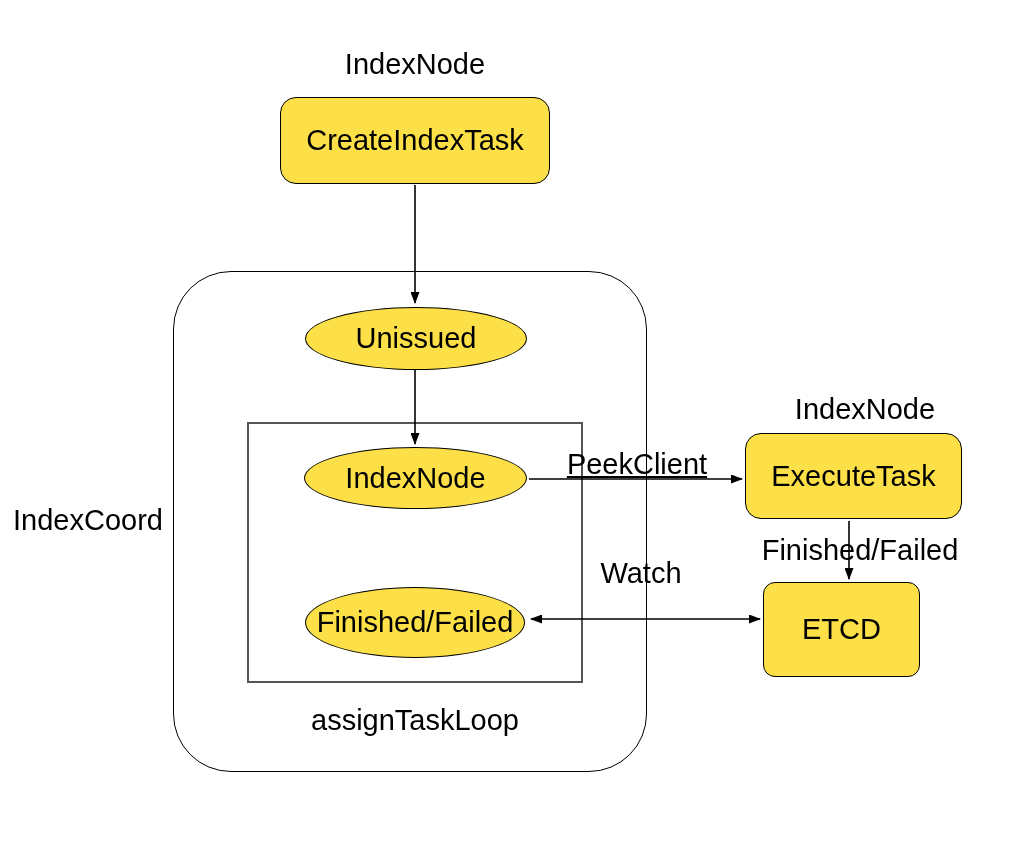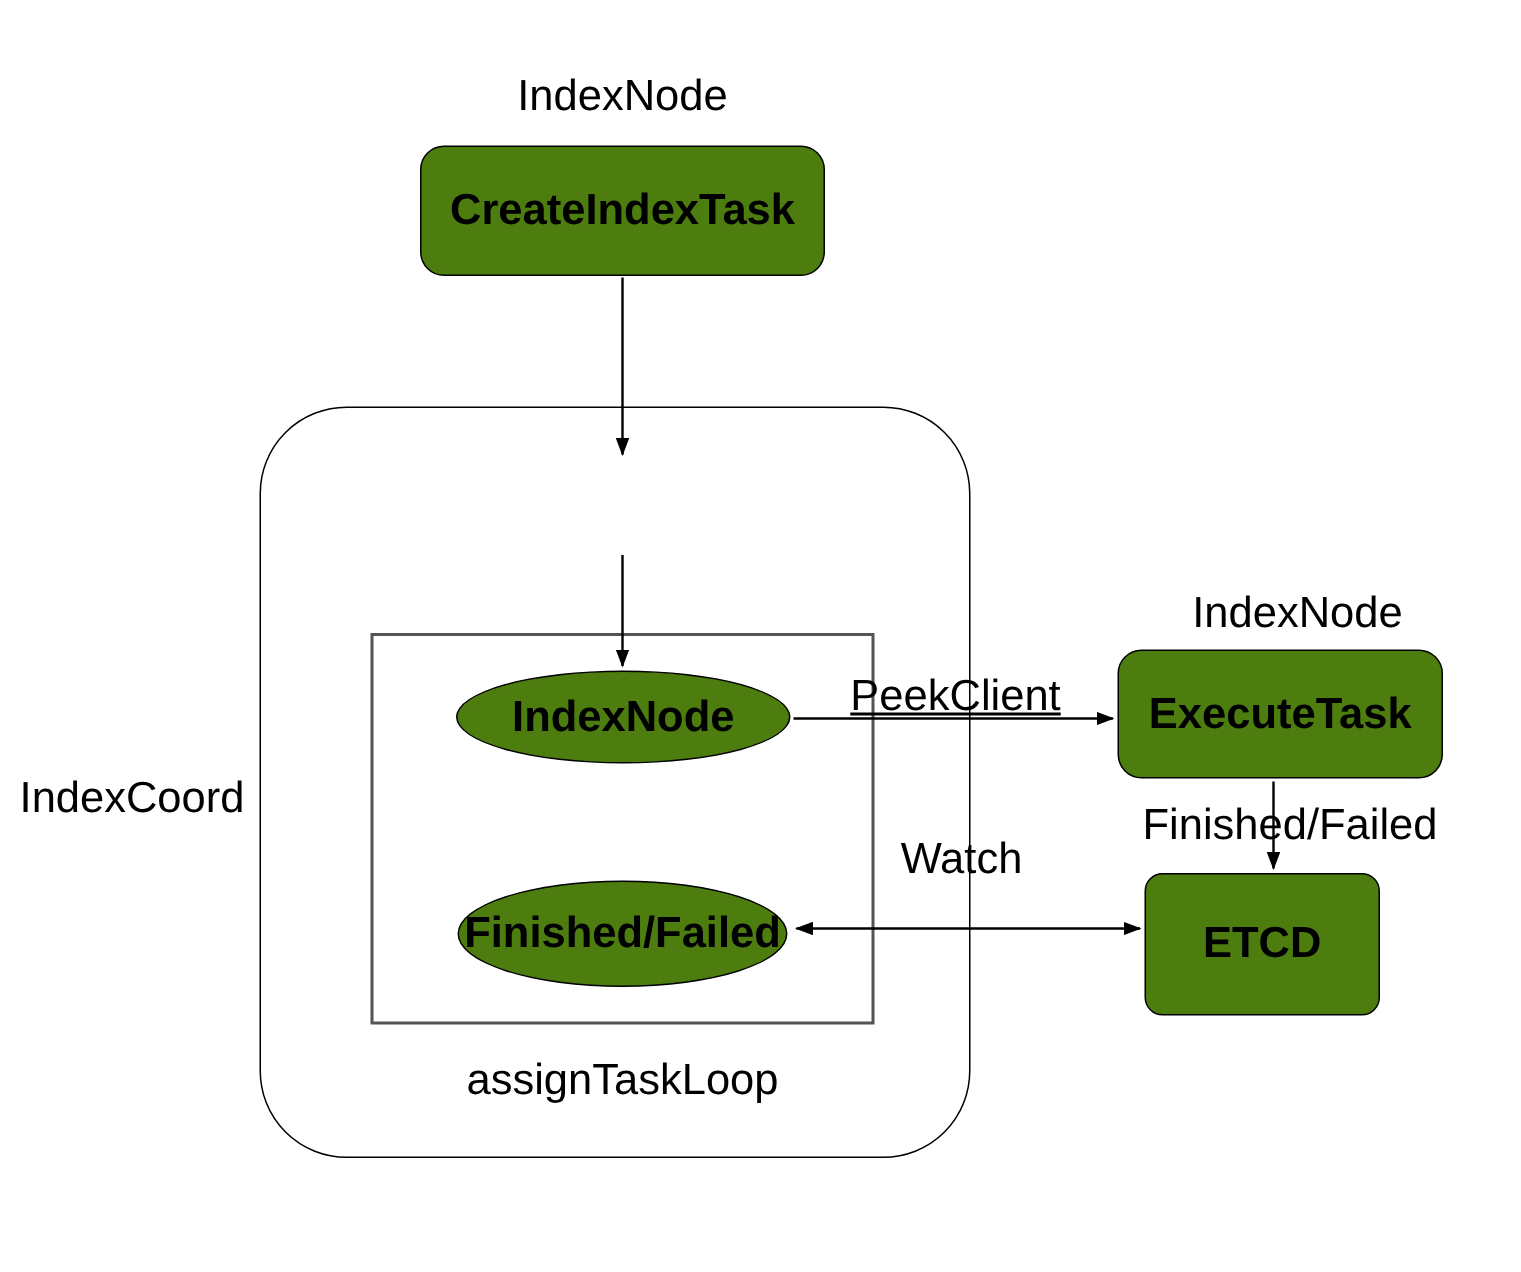--- a/index.html
+++ b/index.html
@@ -25,24 +25,23 @@
     line-height: 32px;
     text-align: center;
     white-space: nowrap;
     color: #000000;
   }
   .node {
     display: flex;
     align-items: center;
     justify-content: center;
     font-size: 29px;
-    background: #4d7c0f;
+    background: #fde047;
     border: 1.5px solid #000000;
     white-space: nowrap;
-    font-weight: bold;
   }
   .rounded-box { border-radius: 16px; }
   .ellipse     { border-radius: 50%; }
 
   .outer-container {
     border: 1.5px solid #000000;
     border-radius: 58px;
     background: transparent;
   }
   .inner-loop {
@@ -62,21 +61,21 @@
   #etcd              { left: 763px; top: 582px; width: 157px; height: 95px; border-radius: 12px; }
   #unissued          { left: 305px; top: 307px; width: 222px; height: 63px; }
   #in-progress       { left: 304px; top: 447px; width: 223px; height: 62px; }
   #finished-failed   { left: 305px; top: 587px; width: 220px; height: 71px; }
 
   #outer-container   { left: 173px; top: 271px; width: 474px; height: 501px; }
   #inner-loop        { left: 247px; top: 422px; width: 336px; height: 261px; }
 
   
   #label-root-coord       { left: 265px; top: 48px;  width: 300px; }
-  #label-index-coord      { left: 0px;   top: 516px; width: 176px; }
+  #label-index-coord      { left: 0px;   top: 504px; width: 176px; }
   #label-index-node       { left: 765px; top: 393px; width: 200px; }
   #label-assign-task-loop { left: 265px; top: 704px; width: 300px; }
   #label-peek-client      { left: 537px; top: 448px; width: 200px; text-decoration: underline; }
   #label-finished-failed  { left: 759px; top: 534px; width: 202px; }
   #label-watch            { left: 566px; top: 557px; width: 150px; }
 </style>
 </head>
 <body>
 
 <div class="canvas">
@@ -92,20 +91,21 @@
     </defs>
     <line x1="415" y1="185" x2="415" y2="303" stroke="#000000" stroke-width="1.6" marker-end="url(#arrow)"></line>
     <line x1="415" y1="370" x2="415" y2="444" stroke="#000000" stroke-width="1.6" marker-end="url(#arrow)"></line>
     <line x1="529" y1="479" x2="742" y2="479" stroke="#000000" stroke-width="1.6" marker-end="url(#arrow)"></line>
     <line x1="849" y1="521" x2="849" y2="579" stroke="#000000" stroke-width="1.6" marker-end="url(#arrow)"></line>
     <line x1="531" y1="619" x2="760" y2="619" stroke="#000000" stroke-width="1.6" marker-start="url(#arrow)" marker-end="url(#arrow)"></line>
   </svg>
 
   <div id="create-index-task" class="node rounded-box">CreateIndexTask</div>
 
+  <div id="unissued" class="node ellipse">Unissued</div>
 
   <div id="in-progress" class="node ellipse">IndexNode</div>
 
   <div id="finished-failed" class="node ellipse">Finished/Failed</div>
 
   <div id="execute-task" class="node rounded-box">ExecuteTask</div>
 
   <div id="etcd" class="node">ETCD</div>
 
   <div id="label-root-coord" class="label">IndexNode</div>

